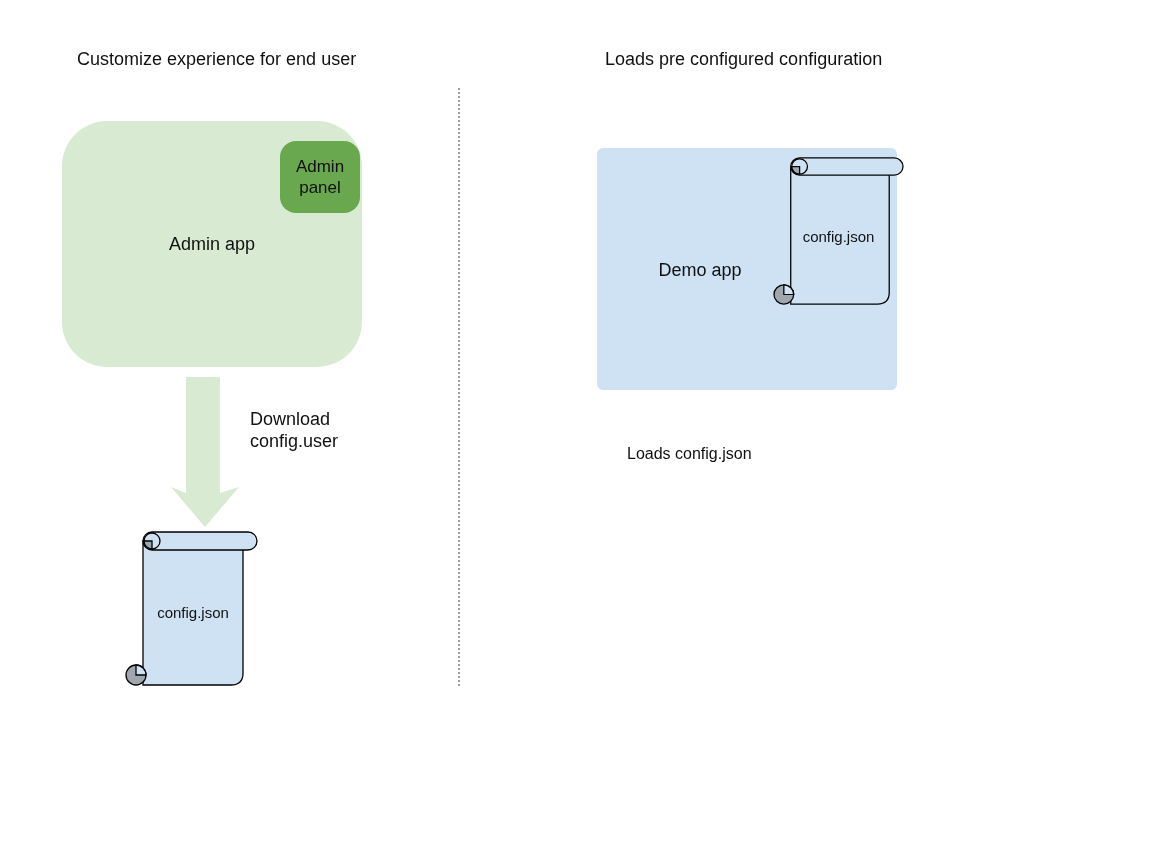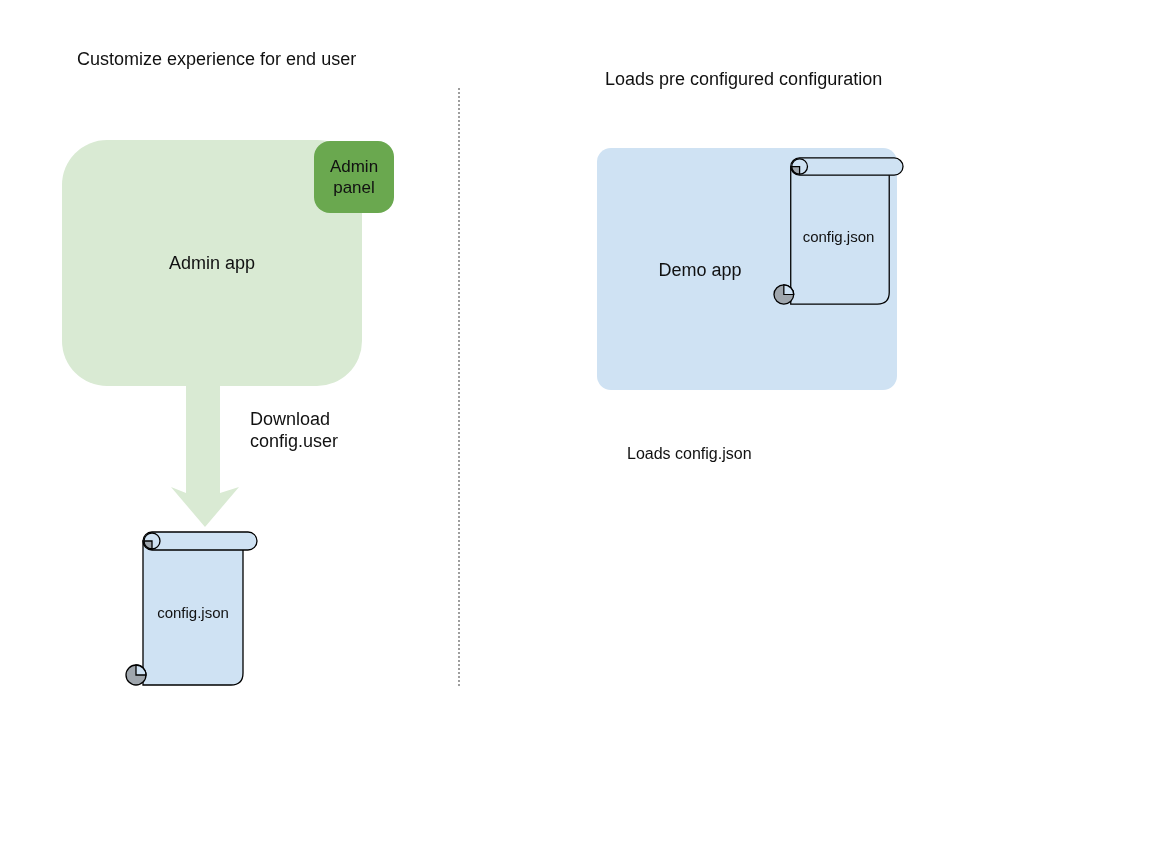--- a/index.html
+++ b/index.html
@@ -7,38 +7,38 @@
     --curl-gray:#9fa6ad; --divider-gray:#9e9e9e; --text:#111111; --corner-blue:#4285f4;
   }
   html,body{margin:0;padding:0;background:#ffffff;}
   .canvas{
     position:relative; width:1152px; height:744px; overflow:hidden; background:#ffffff;
     font-family:"Liberation Sans", sans-serif; color:var(--text);padding-left:42px;
   }
   .abs{position:absolute;}
   .section-title{font-size:18px; line-height:20px; white-space:nowrap;}
   .title-left{left:77px; top:49px;}
-  .title-right{left:605px; top:49px;margin-top:20px;}
+  .title-right{left:605px; top:49px;}
   .divider{left:458px; top:88px; height:598px; width:0; border-left:2px dotted var(--divider-gray);}
   .admin-app{
-    left:62px; top:140px; width:300px; height:246px; border-radius:45px;
+    left:62px; top:121px; width:300px; height:246px; border-radius:45px;
     background:var(--light-green); display:flex; align-items:center; justify-content:center;
   }
   .admin-app .label{font-size:18px;}
   .admin-panel{
     left:280px; top:141px; width:80px; height:72px; border-radius:16px;
     background:var(--dark-green); display:flex; align-items:center; justify-content:center;
-    text-align:center; font-size:17px; line-height:21px;margin-left:34px;
+    text-align:center; font-size:17px; line-height:21px;
   }
   .pre{white-space:pre-line;}
   .down-arrow{left:170px; top:377px; width:70px; height:151px;}
   .down-arrow polygon{fill:var(--light-green);}
   .arrow-label{left:250px; top:408px; font-size:18px; line-height:22px;}
   .demo-app{
-    left:597px; top:148px; width:300px; height:242px; border-radius:14px;
+    left:597px; top:148px; width:300px; height:242px; border-radius:6px;
     background:var(--light-blue); z-index:1;
   }
   .demo-app .label{
     position:absolute; left:0; top:111px; width:206px; text-align:center; font-size:18px; line-height:22px;
   }
   .caption{left:627px; top:443px; font-size:16px; line-height:22px;}
   .scroll{z-index:2;}
   .scroll-left{left:125px; top:531px; width:133px; height:155px;}
   .scroll-right{left:773px; top:157px; width:131px; height:148px;}
   .scroll svg{position:absolute; left:0; top:0; width:100%; height:100%;}

